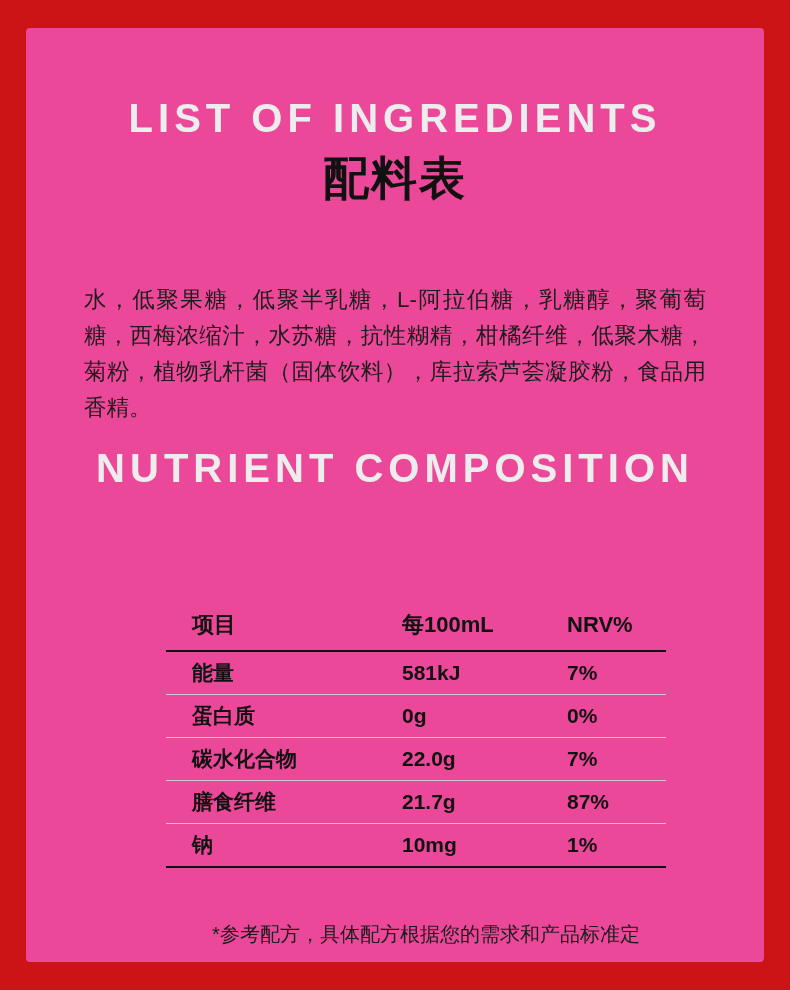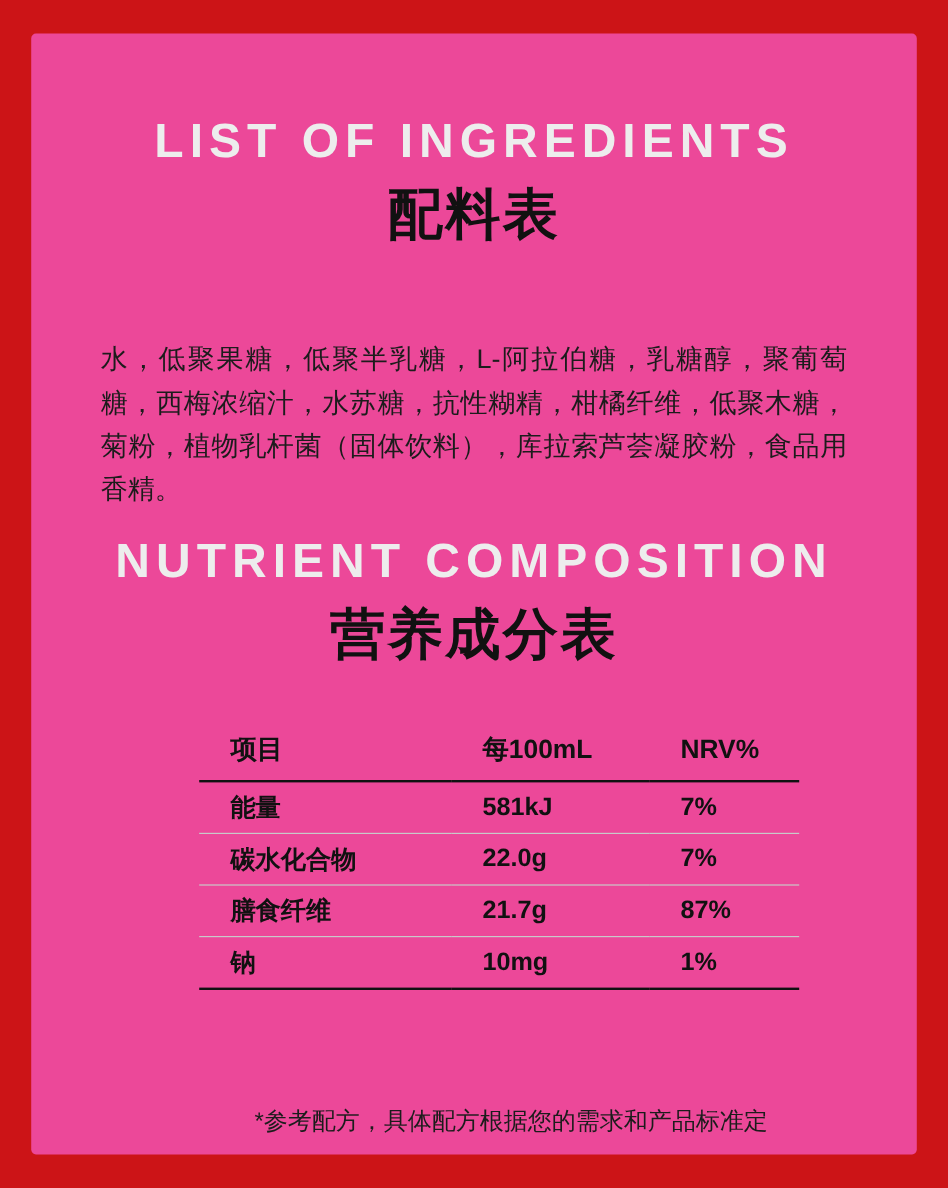--- a/index.html
+++ b/index.html
@@ -132,36 +132,40 @@
   <div class="card">
 
     <div class="ghost ghost-ingredients">LIST OF INGREDIENTS</div>
 
     <div class="title title-ingredients">配料表</div>
 
     <div class="ingredients-body">水，低聚果糖，低聚半乳糖，L-阿拉伯糖，乳糖醇，聚葡萄糖，西梅浓缩汁，水苏糖，抗性糊精，柑橘纤维，低聚木糖，菊粉，植物乳杆菌（固体饮料），库拉索芦荟凝胶粉，食品用香精。</div>
 
     <div class="ghost ghost-nutrient">NUTRIENT COMPOSITION</div>
 
-    <div class="title title-nutrient">营养成分表</div>
 
     <div class="table-wrap">
       <table class="nutrition">
         <thead>
           <tr>
             <th class="col-item">项目</th>
             <th class="col-amount">每100mL</th>
             <th class="col-nrv">NRV%</th>
           </tr>
         </thead>
         <tbody id="nutrition-body">
             <tr>
               <td class="col-item bold-cell">能量</td>
               <td class="col-amount">581kJ</td>
               <td class="col-nrv">7%</td>
+            </tr>
+            <tr>
+              <td class="col-item bold-cell">蛋白质</td>
+              <td class="col-amount">0g</td>
+              <td class="col-nrv">0%</td>
             </tr>
             <tr>
               <td class="col-item bold-cell">碳水化合物</td>
               <td class="col-amount">22.0g</td>
               <td class="col-nrv">7%</td>
             </tr>
             <tr>
               <td class="col-item">膳食纤维</td>
               <td class="col-amount">21.7g</td>
               <td class="col-nrv">87%</td>

